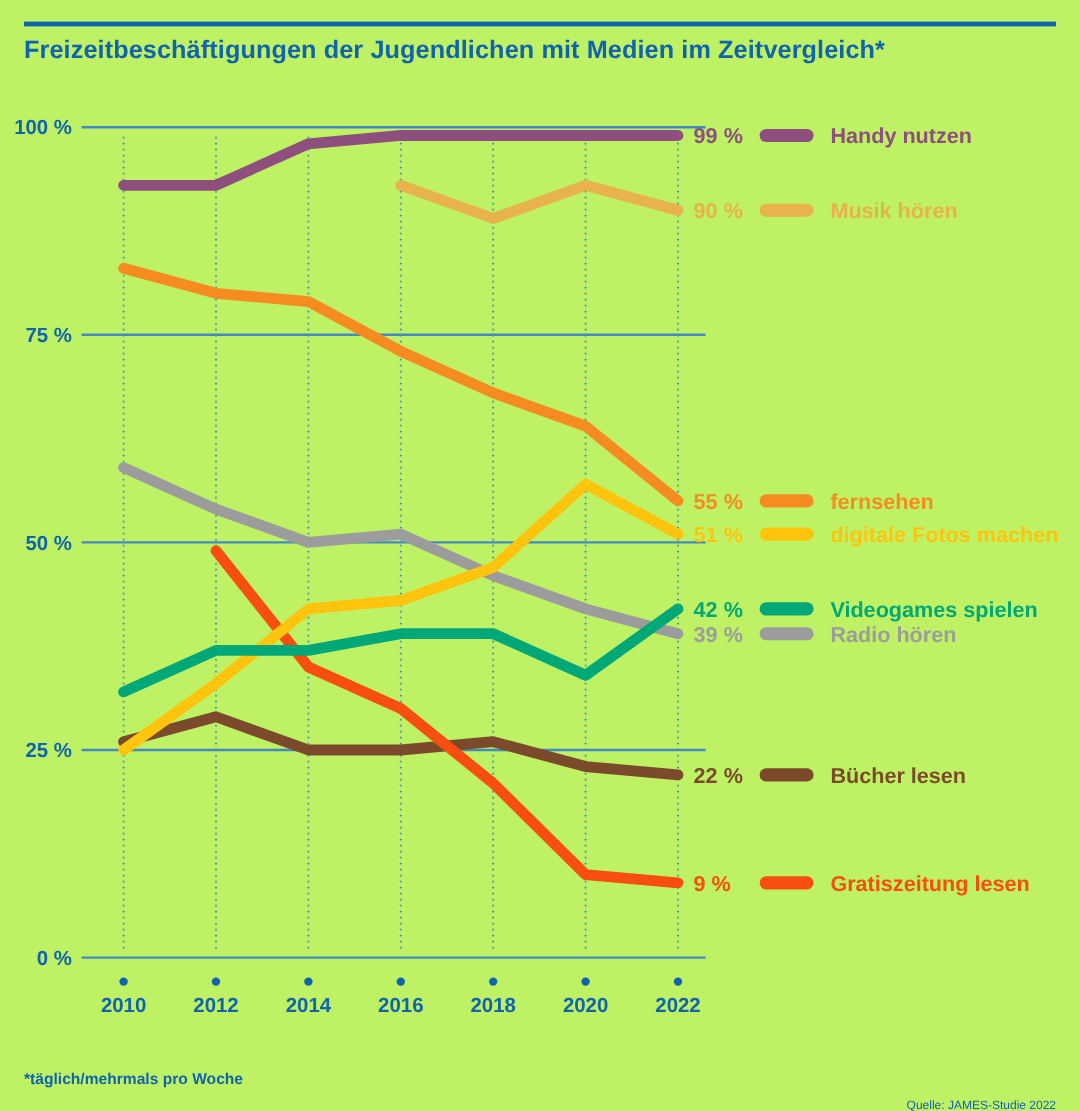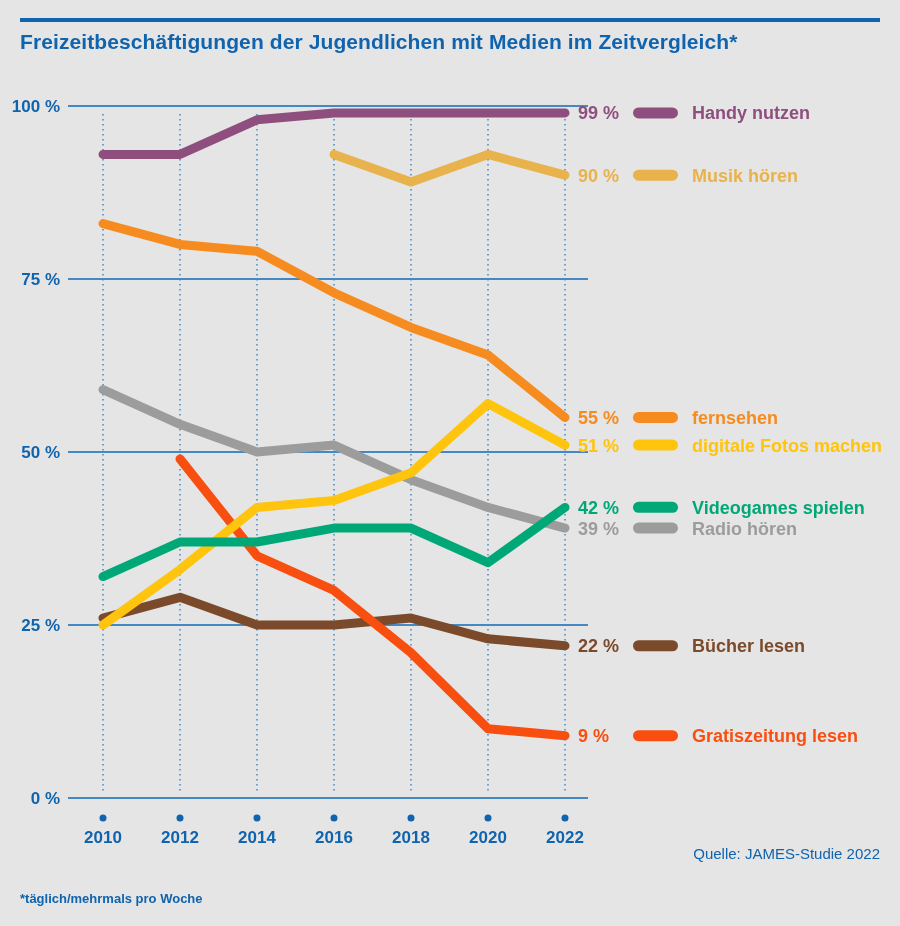--- a/index.html
+++ b/index.html
@@ -1,36 +1,36 @@
 <!DOCTYPE html>
 <html><head>
 <meta charset="utf-8">
 <style>
   html,body{margin:0;padding:0;background:#FFFFFF;}
   .frame{
-    position:relative;width:900px;height:926px;background:#e5e5e5;overflow:hidden;
+    position:relative;width:900px;height:926px;background:#bef264;overflow:hidden;
     font-family:"Liberation Sans",sans-serif;
   }
   .top-rule{position:absolute;left:20px;top:18px;width:860px;height:4px;background:#1063AD;}
   .chart-title{
     position:absolute;left:20px;top:30px;margin:0;
     font-size:21px;font-weight:bold;color:#1063AD;letter-spacing:0.1px;
   }
   svg.plot{position:absolute;left:0;top:0;}
   .ytick{font-family:"Liberation Sans",sans-serif;font-size:17px;font-weight:bold;fill:#1063AD;}
   .xtick{font-family:"Liberation Sans",sans-serif;font-size:17px;font-weight:bold;fill:#1063AD;}
   .vlabel{font-family:"Liberation Sans",sans-serif;font-size:18px;font-weight:bold;}
   .llabel{font-family:"Liberation Sans",sans-serif;font-size:18px;font-weight:bold;}
   .footnote{
     position:absolute;left:20px;top:891px;
     font-size:13px;font-weight:700;color:#1063AD;
   }
   .source{
-    position:absolute;right:20px;top:845px;
-    font-size:15px;color:#1063AD;
+    position:absolute;right:20px;top:916px;
+    font-size:10px;color:#1063AD;
   }
 </style>
 </head>
 <body>
 
 <div class="frame">
   <div class="top-rule"></div>
   <h1 class="chart-title">Freizeitbeschäftigungen der Jugendlichen mit Medien im Zeitvergleich*</h1>
 
   <svg class="plot" id="plot" width="900" height="926" viewBox="0 0 900 926">

